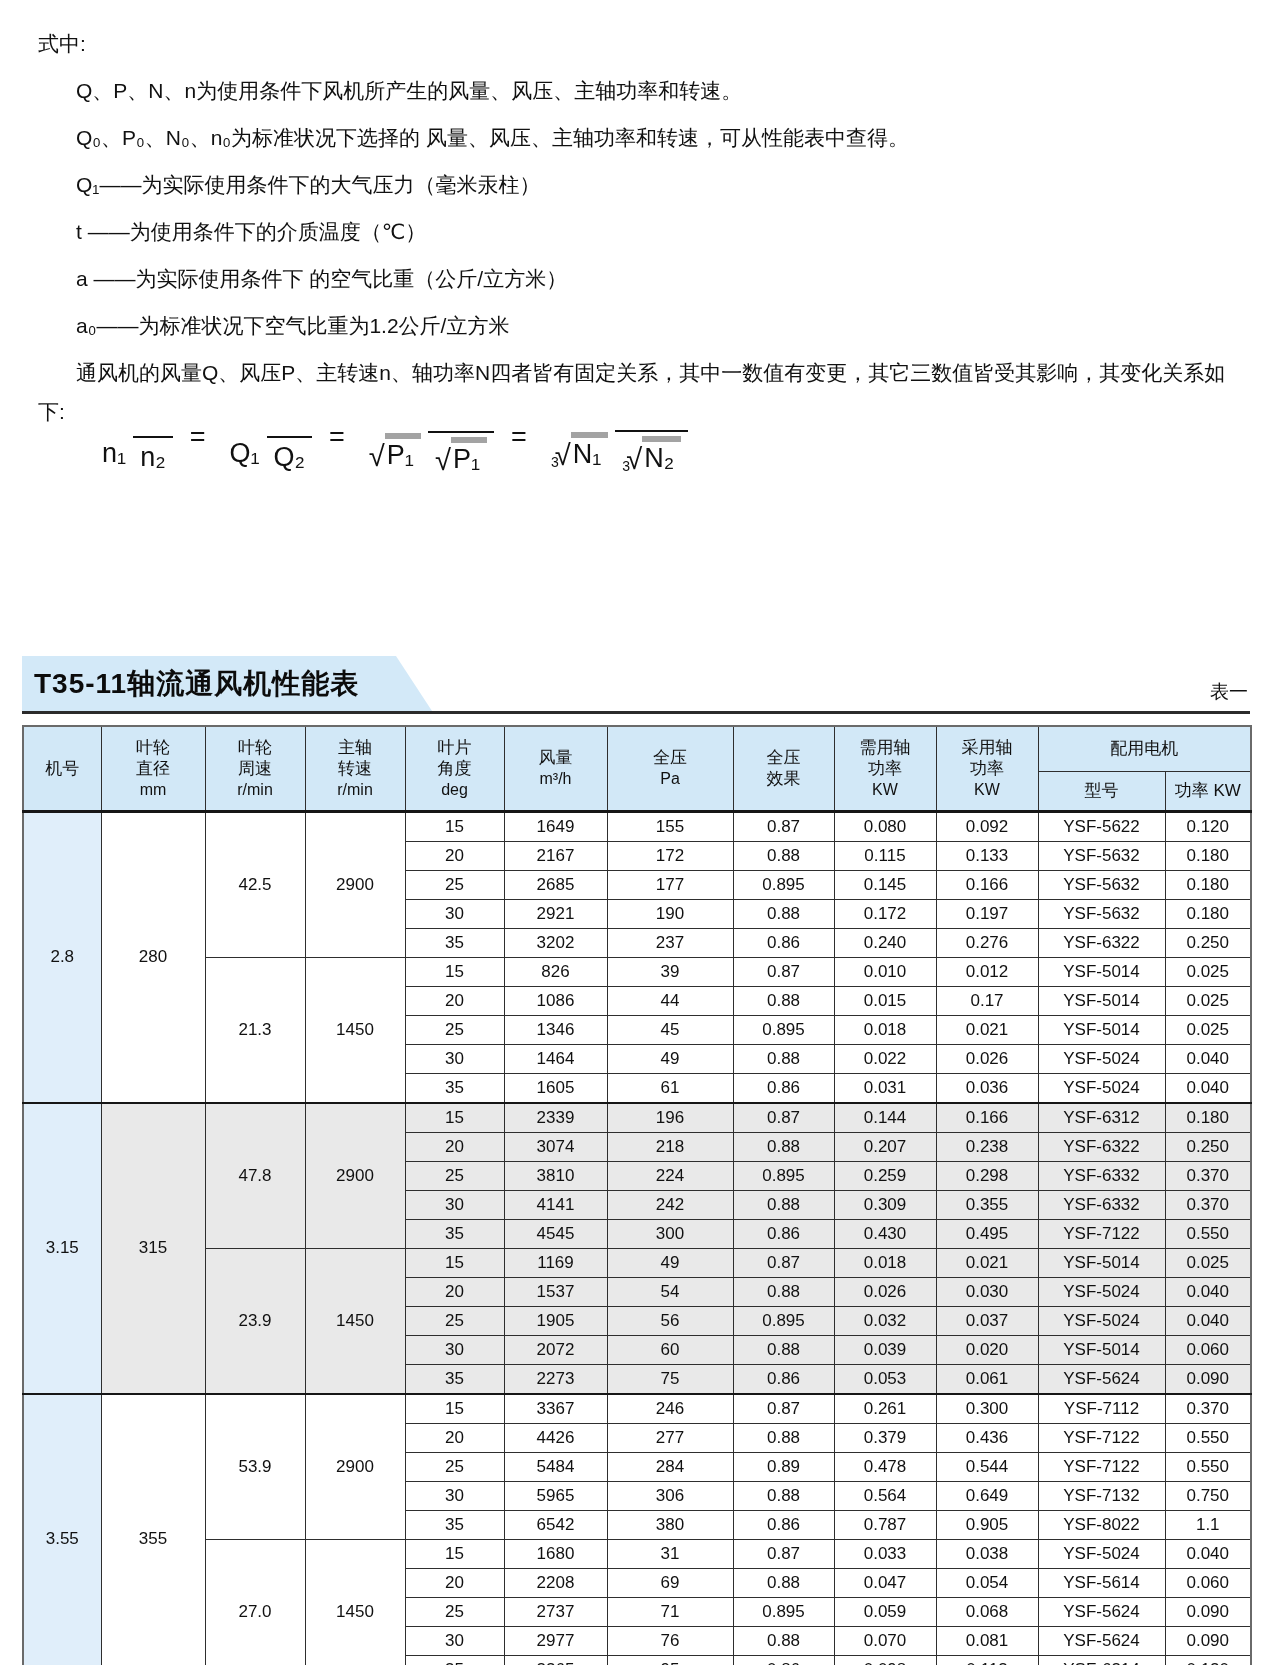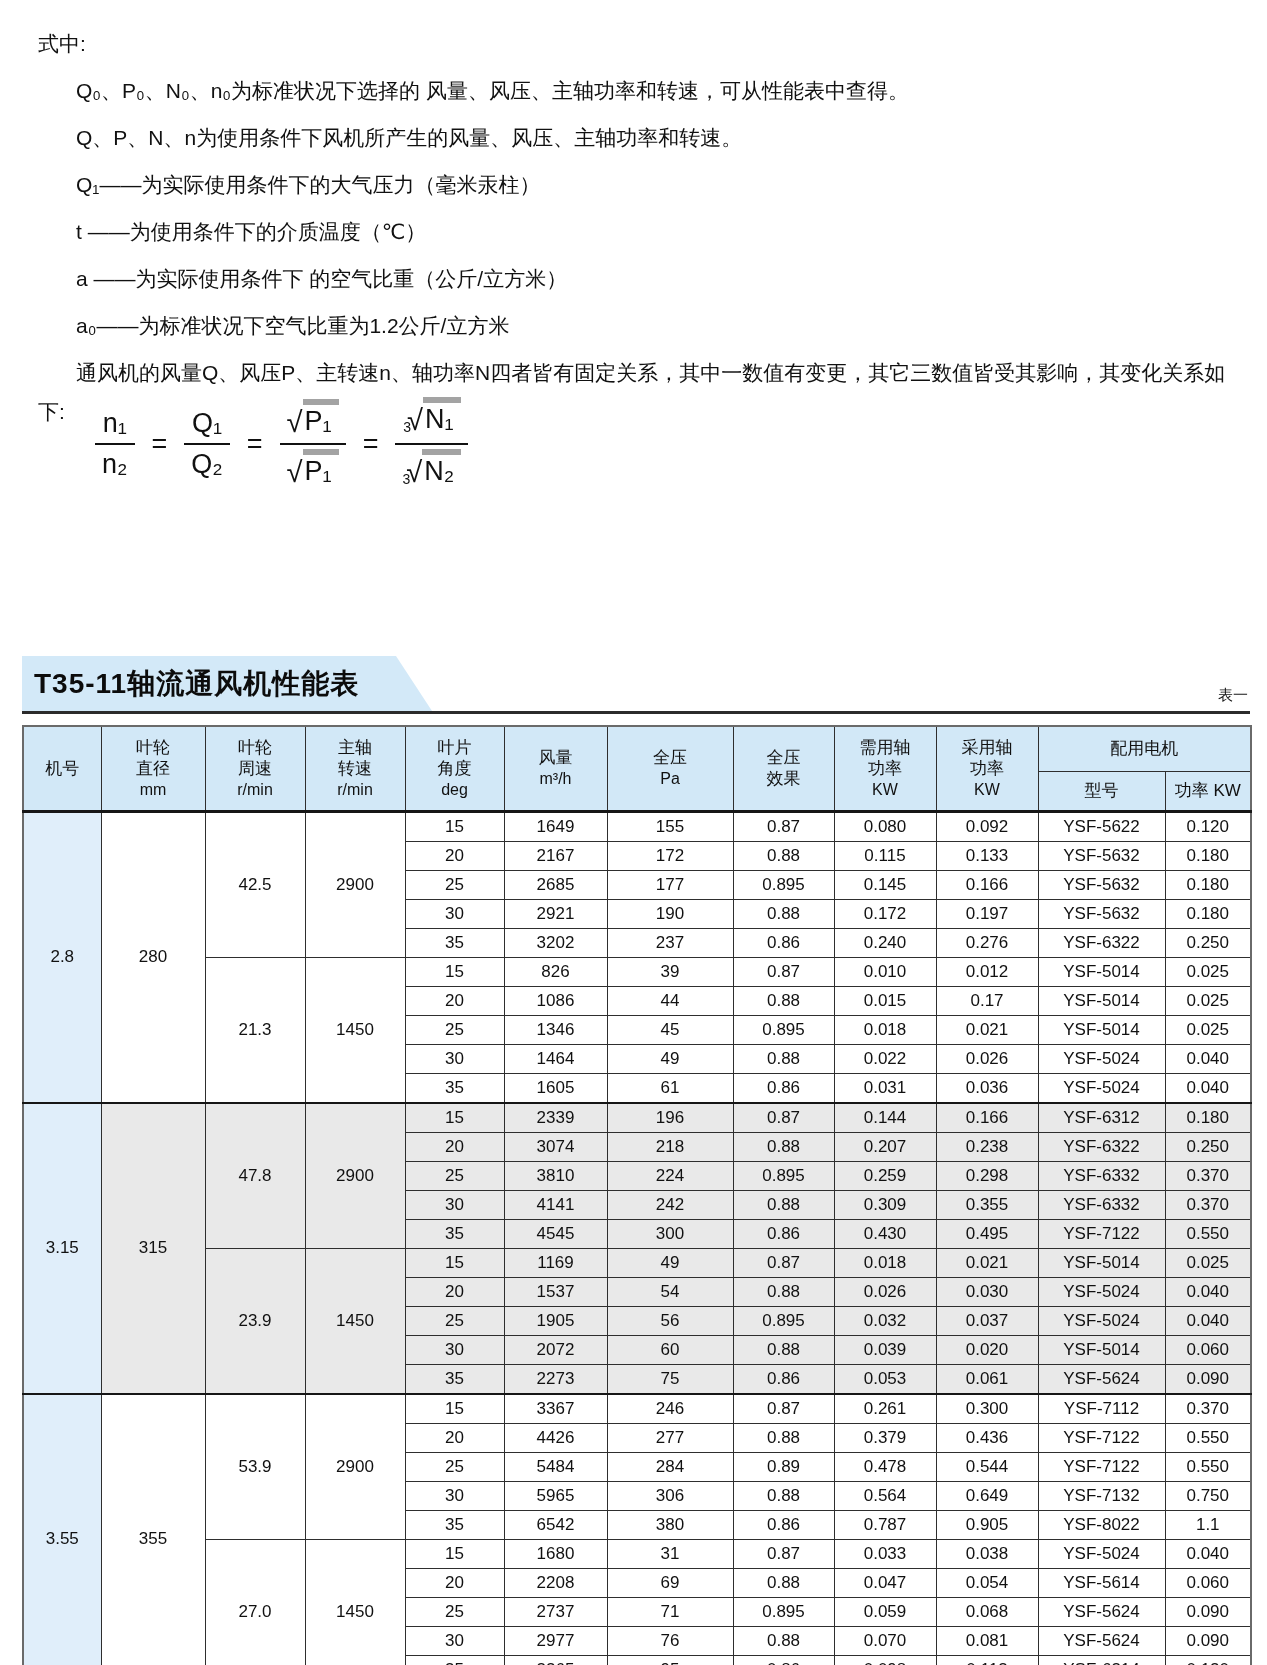--- a/index.html
+++ b/index.html
@@ -7,38 +7,38 @@
     position:relative;width:1267px;height:1665px;background:#fff;overflow:hidden;
     font-family:"Liberation Sans","DejaVu Sans",sans-serif;color:#111;
   }
   
   .intro{position:absolute;left:30px;top:16px;width:1207px;font-size:21px;}
   .intro p{margin:8px;line-height:39px;}
   .intro p.ind1{padding-left:38px;}
   .intro p.ind2{text-indent:38px;}
   
   .formula{position:absolute;left:95px;top:396px;display:flex;align-items:center;font-size:27px;}
-  .frac{display:inline-flex;flex-direction:column;align-items:center;}
+  .frac{display:inline-flex;align-items:center;margin-top:34px;}
   .frac .num{padding:1px 7px 4px;}
   .frac .den{border-top:2px solid #111;padding:4px 7px 1px;}
   .eq{margin:0 17px;}
   .rad{display:inline-flex;align-items:flex-end;}
   .rsign{font-size:1.08em;line-height:1;}
   .rbar{border-top:6px solid #a3a3a3;padding:1px 7px 0 2px;}
   .ridx{font-size:0.52em;vertical-align:super;margin-right:-4px;}
   
   .title-row{position:absolute;left:22px;top:656px;width:1228px;height:58px;}
   .title-rule{position:absolute;left:0;right:0;bottom:0;height:3px;background:#2b2b2b;}
   .banner{
     position:absolute;left:0;top:0;bottom:3px;width:410px;background:#d3e9f8;
     clip-path:polygon(0 0,374px 0,410px 100%,0 100%);
     display:flex;align-items:center;padding-left:12px;box-sizing:border-box;
   }
   .banner .t{font-size:28px;font-weight:bold;letter-spacing:1px;color:#0c0c0c;}
-  .table-no{position:absolute;right:2px;bottom:9px;font-size:15px;}
+  .table-no{position:absolute;right:2px;bottom:9px;font-size:19px;}
   
   .perf-wrap{position:absolute;left:22px;top:725px;}
   table.perf{border-collapse:collapse;table-layout:fixed;width:1228px;border:2px solid #6a6a6a;}
   .perf th,.perf td{border:1px solid #2e2e2e;text-align:center;vertical-align:middle;padding:0;}
   .perf thead th{background:#d2e8f7;font-weight:normal;font-size:17px;line-height:21px;}
   .perf thead tr.h1{height:45px;}
   .perf thead tr.h2{height:40px;}
   .perf tbody td{height:28px;font-size:17px;}
   .perf tbody tr:first-child td{border-top:3px solid #161616;}
   .perf tr.group-start td{border-top:2px solid #161616;}
@@ -46,22 +46,22 @@
   .perf td.cell-model-no{background:#e0eefa;margin-top:45px;}
   .unit{font-size:16px;}
 </style>
 </head>
 <body>
 
 <div class="page">
 
   <div class="intro">
       <p class="ind0">式中:</p>
+      <p class="ind1">Q、P、N、n为使用条件下风机所产生的风量、风压、主轴功率和转速。</p>
       <p class="ind1">Q₀、P₀、N₀、n₀为标准状况下选择的 风量、风压、主轴功率和转速，可从性能表中查得。</p>
-      <p class="ind1">Q、P、N、n为使用条件下风机所产生的风量、风压、主轴功率和转速。</p>
       <p class="ind1">Q₁——为实际使用条件下的大气压力（毫米汞柱）</p>
       <p class="ind1">t ——为使用条件下的介质温度（℃）</p>
       <p class="ind1">a ——为实际使用条件下 的空气比重（公斤/立方米）</p>
       <p class="ind1">a₀——为标准状况下空气比重为1.2公斤/立方米</p>
       <p class="ind2">通风机的风量Q、风压P、主转速n、轴功率N四者皆有固定关系，其中一数值有变更，其它三数值皆受其影响，其变化关系如下:</p>
     </div>
 
   <div class="formula">
       <span class="frac">
         <span class="num">n₁</span>

